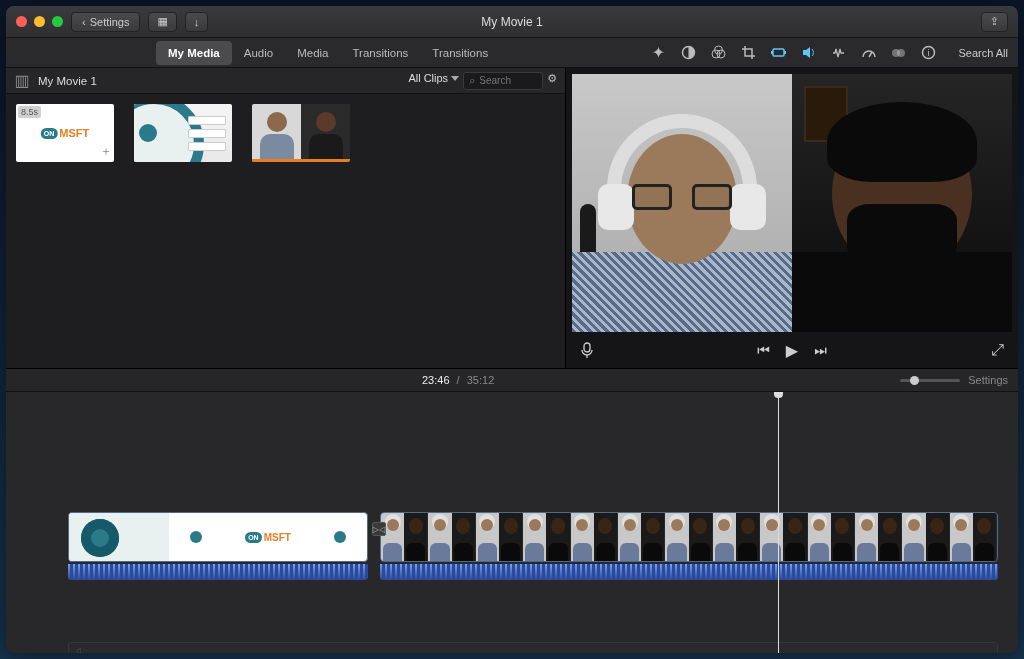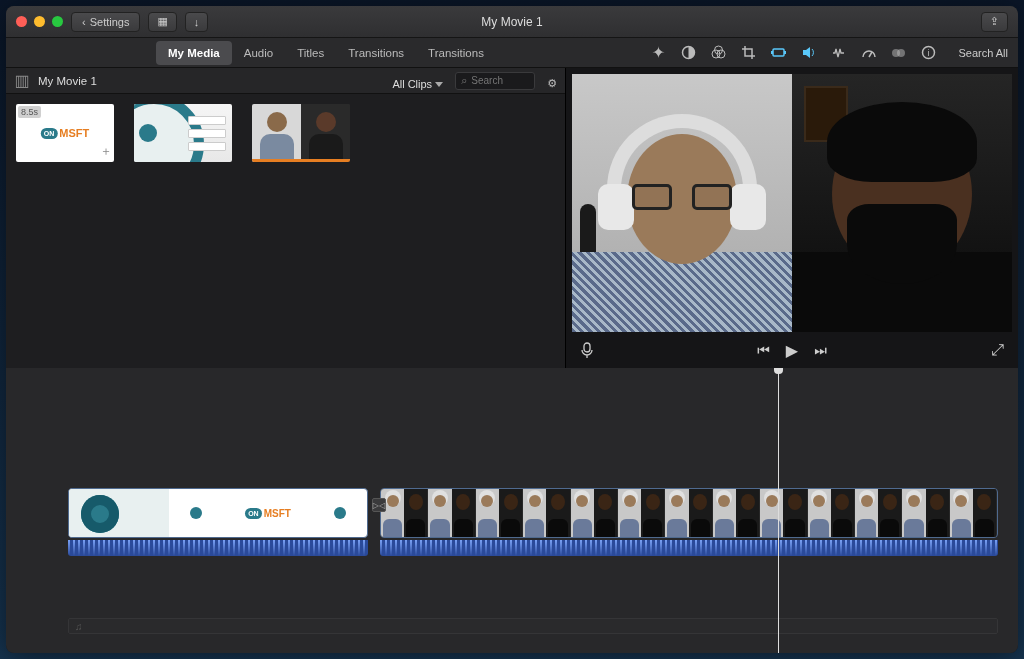--- a/index.html
+++ b/index.html
@@ -18,21 +18,21 @@
   .tab { color:#bbb; font-size:11.5px; padding:6px 12px; cursor:pointer;}
   .tab.active { background:#4b4b4e; border-radius:4px; color:#fff;font-weight:bold;}
   .tbright { margin-left:auto; display:flex; gap:14px; align-items:center; color:#bbb;}
   .tbright .seg{display:flex; gap:14px;}
   .tbicon{width:16px;height:16px;display:flex;align-items:center;justify-content:center;}
   .reset{font-size:11px;color:#ccc;margin-left:8px;}
   .row1 { display:flex; height:300px;}
   .browser { flex:0 0 560px; background:#1e1e20; border-right:1px solid #000; display:flex; flex-direction:column;}
   .bhdr { height:26px; background:#262628; display:flex; align-items:center; padding:0 8px; gap:8px; border-bottom:1px solid #111;}
   .bname{color:#ddd;font-size:11.5px;}
-  .allclips{margin-left:auto;color:#ddd;font-size:11px;display:flex;align-items:flex-end;gap:12px;}
+  .allclips{margin-left:auto;color:#ddd;font-size:11px;display:flex;align-items:flex-start;gap:4px;}
   .search{background:#1a1a1c;border:1px solid #3a3a3c;border-radius:3px;height:18px;width:80px;display:flex;align-items:center;padding:0 5px;gap:4px;}
   .search input{background:transparent;border:none;outline:none;color:#aaa;font-size:10px;width:60px;}
   .gear{color:#bbb; cursor:pointer;}
   .clips{padding:10px;display:flex;gap:20px;align-items:flex-end;}
   .clip{width:98px;height:58px;border-radius:2px;position:relative;overflow:hidden;}
   .c1{background:#fff;}
   .c1 .badge{position:absolute;top:2px;left:2px;background:#d0d0d0;color:#555;font-size:9px;padding:1px 3px;border-radius:2px;}
   .c1 .logo{position:absolute;top:50%;left:50%;transform:translate(-50%,-50%);display:flex;align-items:center;gap:2px;font-size:11px;font-weight:600;color:#e67e22;}
   .oncirc{background:#2a7a8a;color:#fff;font-size:7px;border-radius:8px;padding:2px 3px;}
   .c1 .plus{position:absolute;bottom:2px;right:2px;color:#888;font-size:12px;}
@@ -130,21 +130,21 @@
     <div class="title">My Movie 1</div>
     <div class="btn iconbtn share">
         <span>⇪</span>
       </div>
   </div>
 
   <div class="tabbar">
     <div class="tabs">
       <div class="tab active">My Media</div>
       <div class="tab">Audio</div>
-      <div class="tab">Titles</div>
+      <div class="tab">Media</div>
       <div class="tab">Transitions</div>
       <div class="tab">Transitions</div>
     </div>
     <div class="tbright">
       <span class="tbicon">✦</span>
       <div class="seg">
         <span class="tbicon">
             <svg width="15" height="15">
               <circle cx="7.5" cy="7.5" r="6" fill="none" stroke="#bbb" stroke-width="1.5"></circle>
               <path d="M7.5 1.5 A6 6 0 0 1 7.5 13.5 Z" fill="#bbb"></path>
@@ -279,20 +279,33 @@
         <div class="center">
           <span>⏮</span>
           <span style="font-size:16px;">▶</span>
           <span>⏭</span>
         </div>
         <span style="margin-left:auto">⤢</span>
       </div>
     </div>
   </div>
 
+  <div class="timehdr">
+    <div class="tcenter">
+      <span style="color:#eee;">23:46</span>
+      <span style="padding:0 4px;">/</span>
+      <span>35:12</span>
+    </div>
+    <div class="tright">
+      <div class="zoom">
+          <div class="knob"></div>
+        </div>
+      <span class="settings">Settings</span>
+    </div>
+  </div>
 
   <div class="timeline">
     <div class="track">
       <div class="tclip tc1">
         <div class="tc1a"></div>
         <div class="tc1b">
           <div class="dot"></div>
           <div class="mlogo">
               <span class="oncirc">ON</span>
               <span>MSFT</span>

